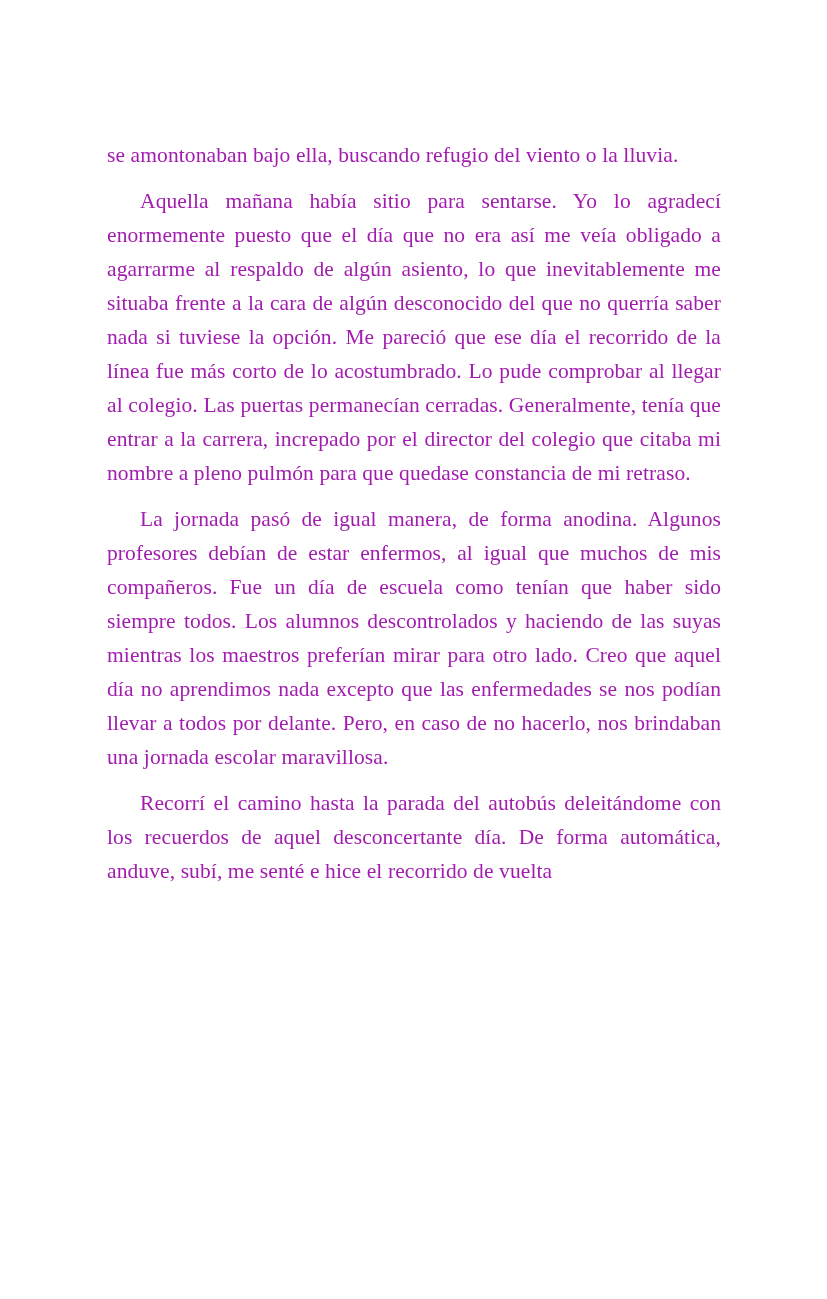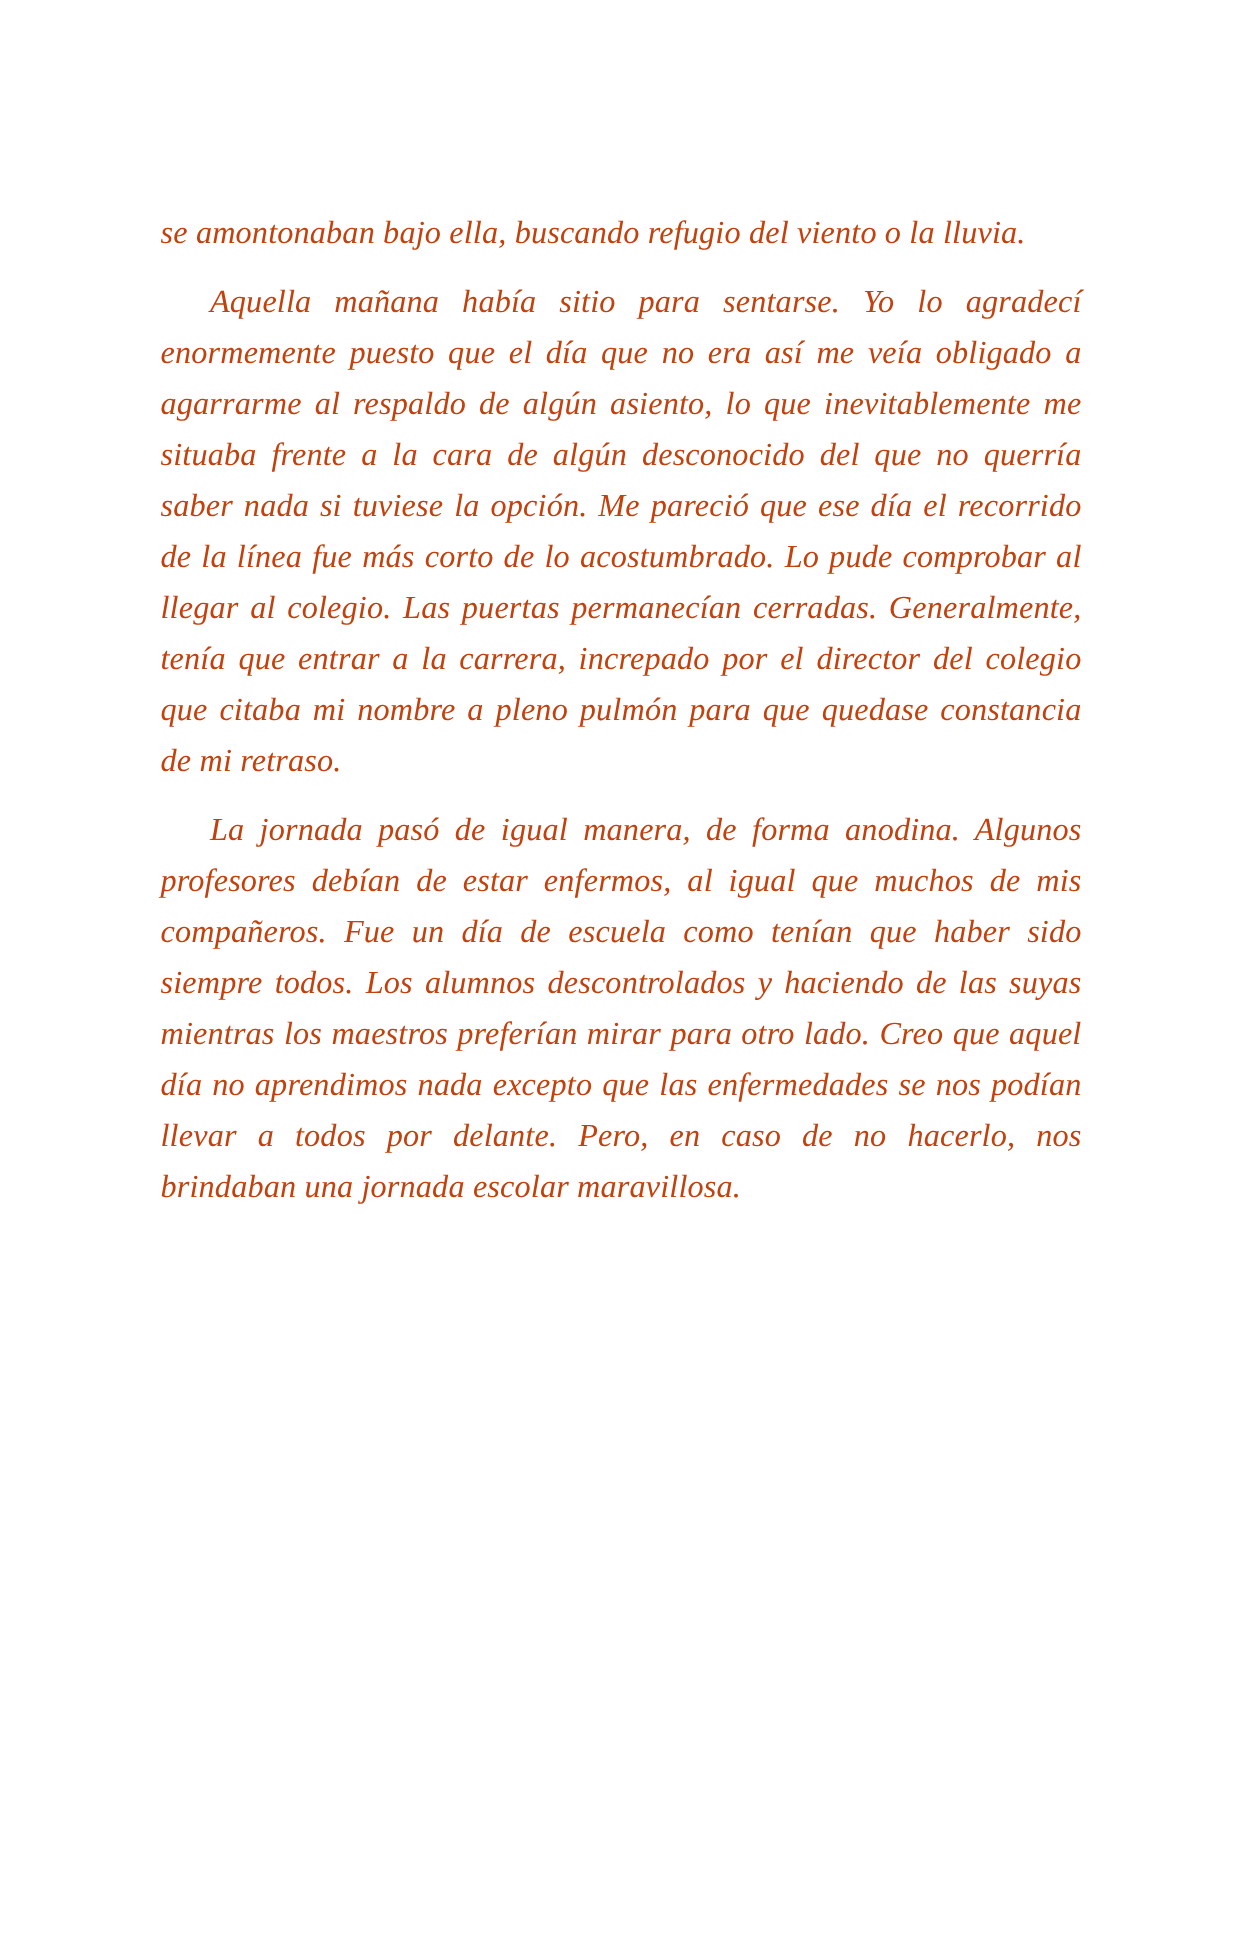--- a/index.html
+++ b/index.html
@@ -19,39 +19,39 @@
     left: 0;
     width: 827px;
     height: 1299px;
     background: #ffffff;
   }
   .text-block {
     position: absolute;
     top: 138px;
     left: 107px;
     width: 614px;
-    color: #c2410c;
+    color: #a21caf;
     font-size: 21.5px;
     line-height: 34px;
     text-align: justify;
     text-justify: inter-word;
     hyphens: none;
     letter-spacing: 0.1px;
-    font-style: italic;
   }
   .text-block p {
     margin: 0 0 12px 0;
     text-indent: 33px;
   }
   .text-block p.no-indent {
     text-indent: 0;
   }
 </style>
 </head>
 <body>
 
 <div class="page">
   <div class="text-block">
     <p class="no-indent">se amontonaban bajo ella, buscando refugio del viento o la lluvia.</p>
     <p>Aquella mañana había sitio para sentarse. Yo lo agradecí enormemente puesto que el día que no era así me veía obligado a agarrarme al respaldo de algún asiento, lo que inevitablemente me situaba frente a la cara de algún desconocido del que no querría saber nada si tuviese la opción. Me pareció que ese día el recorrido de la línea fue más corto de lo acostumbrado. Lo pude comprobar al llegar al colegio. Las puertas permanecían cerradas. Generalmente, tenía que entrar a la carrera, increpado por el director del colegio que citaba mi nombre a pleno pulmón para que quedase constancia de mi retraso.</p>
     <p>La jornada pasó de igual manera, de forma anodina. Algunos profesores debían de estar enfermos, al igual que muchos de mis compañeros. Fue un día de escuela como tenían que haber sido siempre todos. Los alumnos descontrolados y haciendo de las suyas mientras los maestros preferían mirar para otro lado. Creo que aquel día no aprendimos nada excepto que las enfermedades se nos podían llevar a todos por delante. Pero, en caso de no hacerlo, nos brindaban una jornada escolar maravillosa.</p>
+    <p>Recorrí el camino hasta la parada del autobús deleitándome con los recuerdos de aquel desconcertante día. De forma automática, anduve, subí, me senté e hice el recorrido de vuelta</p>
   </div>
 </div>
 
 </body></html>

